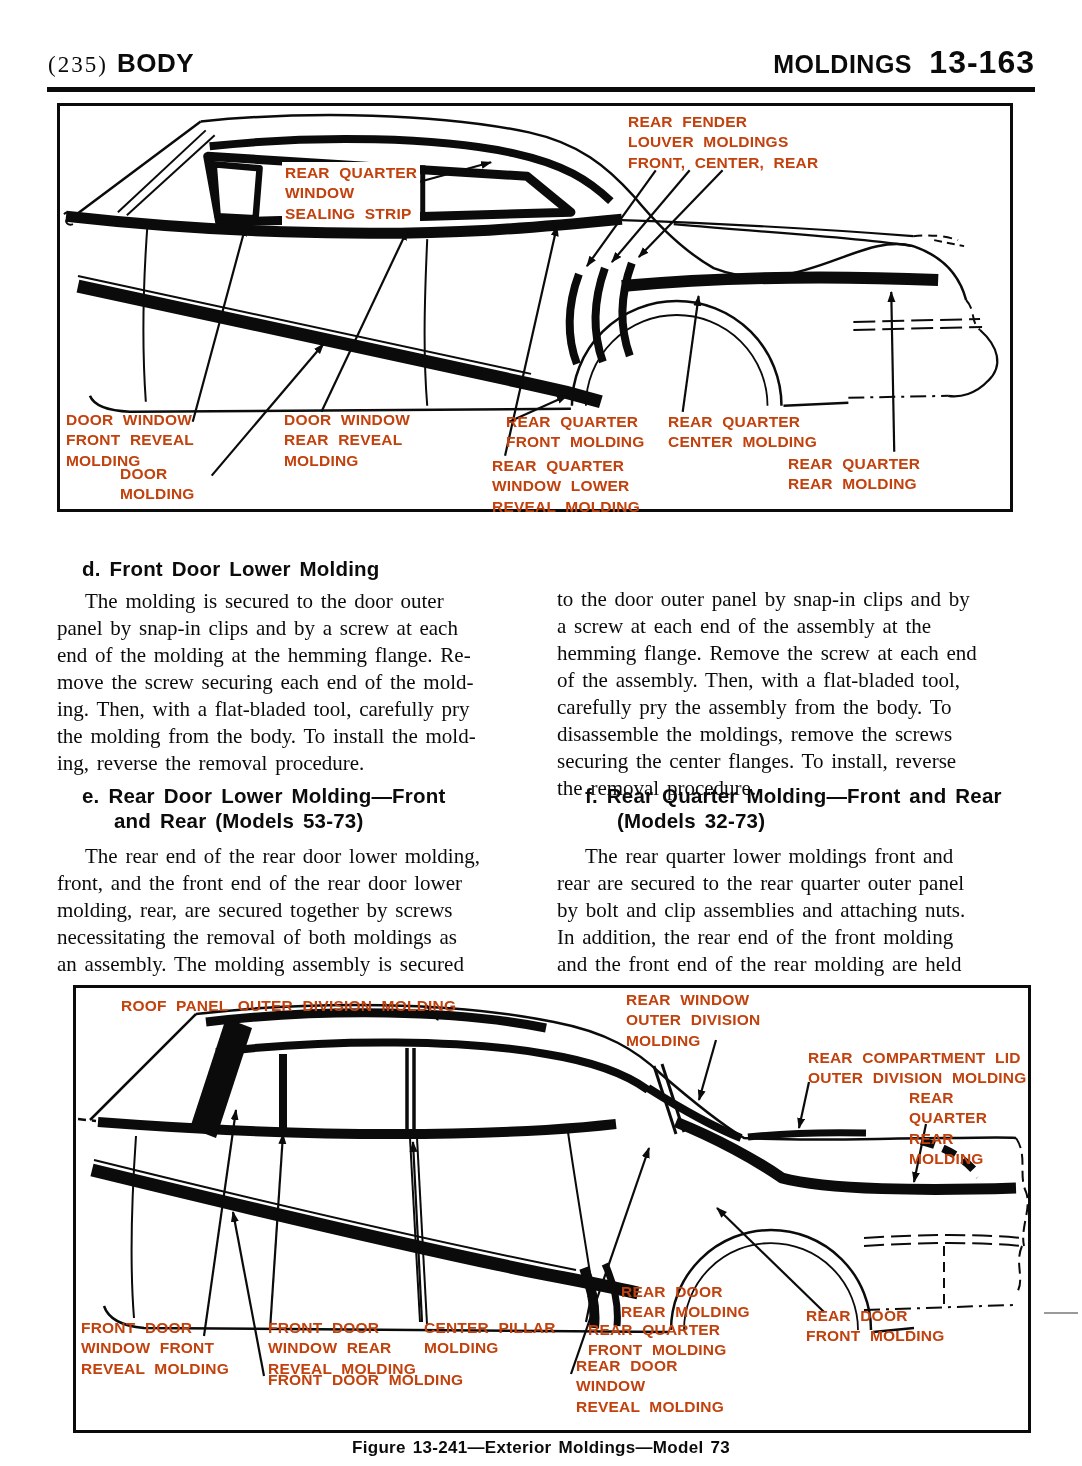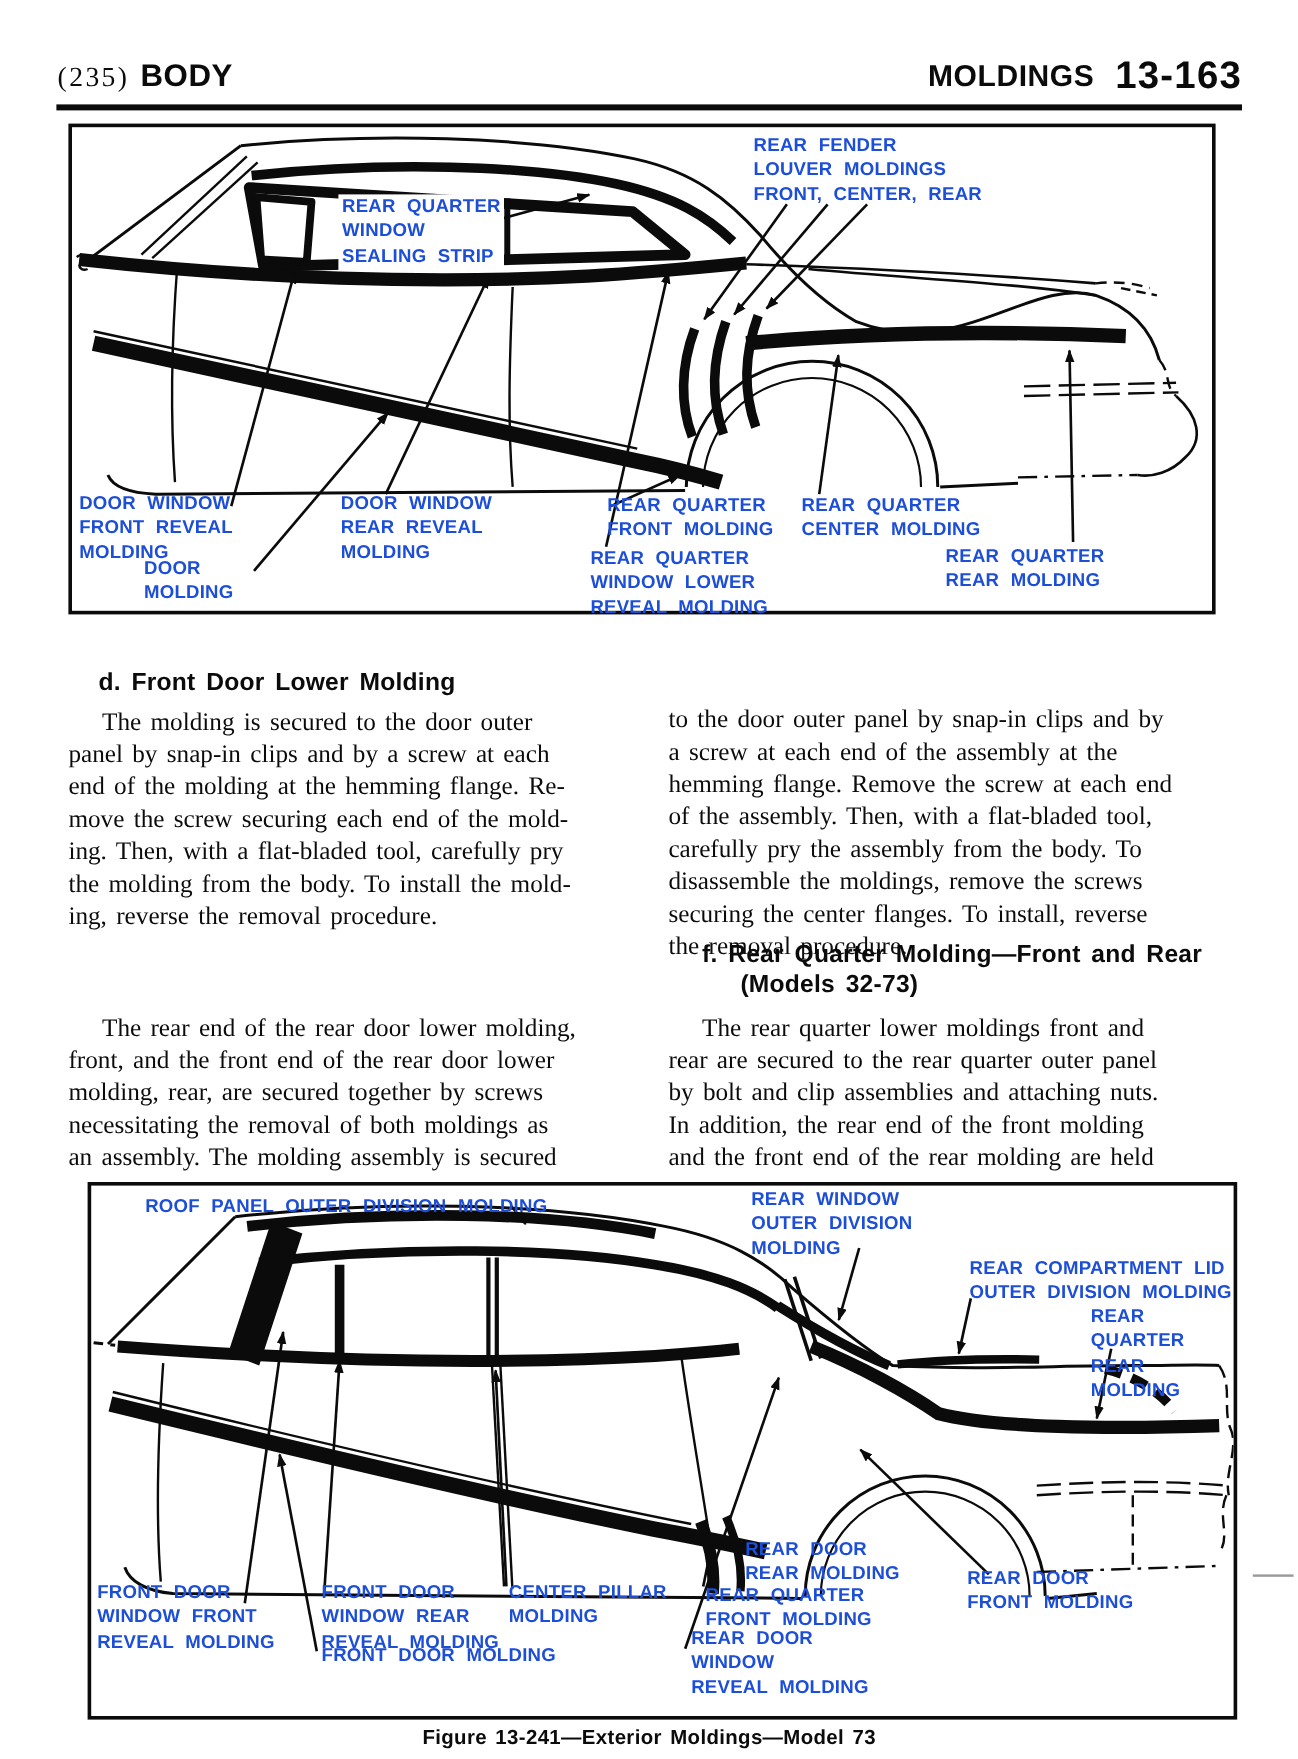--- a/index.html
+++ b/index.html
@@ -17,21 +17,21 @@
     font-weight:bold;font-size:32px;letter-spacing:1px;}
   .hdr-rule{position:absolute;left:47px;top:87px;width:988px;height:5px;background:#0b0b0b;}
   
   .figbox{position:absolute;border:3px solid #0b0b0b;background:#fff;}
   #fig1{left:57px;top:103px;width:950px;height:403px;}
   #fig2{left:57px;top:985px;width:952px;height:442px;margin-left:16px;}
   .figbox svg{position:absolute;left:0;top:0;}
   .lbl{
     position:absolute;font-family:"Liberation Sans",sans-serif;font-weight:bold;
     font-size:15.5px;line-height:1.32;letter-spacing:0.2px;word-spacing:5px;
-    white-space:pre-line;color:#1d4ed8;
+    white-space:pre-line;color:#c2410c;
   }
   .lbl.boxed{background:#fff;padding:1px 3px;}
   .caption{
     position:absolute;width:100%;text-align:center;font-family:"Liberation Sans",sans-serif;
     font-weight:bold;font-size:17px;letter-spacing:0.3px;word-spacing:2px;
   }
   #caption1{top:516px;}
   #caption2{top:1438px;}
   
   .col{position:absolute;width:464px;}
@@ -177,20 +177,22 @@
 
   <div class="col sec-head" id="sec-d-head">d. Front Door Lower Molding</div>
   <div class="col body-par" id="sec-d-body">The molding is secured to the door outer
 panel by snap-in clips and by a screw at each
 end of the molding at the hemming flange. Re-
 move the screw securing each end of the mold-
 ing. Then, with a flat-bladed tool, carefully pry
 the molding from the body. To install the mold-
 ing, reverse the removal procedure.</div>
 
+  <div class="col sec-head" id="sec-e-head">e. Rear Door Lower Molding—Front
+and Rear (Models 53-73)</div>
   <div class="col body-par" id="sec-e-body">The rear end of the rear door lower molding,
 front, and the front end of the rear door lower
 molding, rear, are secured together by screws
 necessitating the removal of both moldings as
 an assembly. The molding assembly is secured</div>
 
   <div class="col body-par nofirst" id="col-r-cont">to the door outer panel by snap-in clips and by
 a screw at each end of the assembly at the
 hemming flange. Remove the screw at each end
 of the assembly. Then, with a flat-bladed tool,

